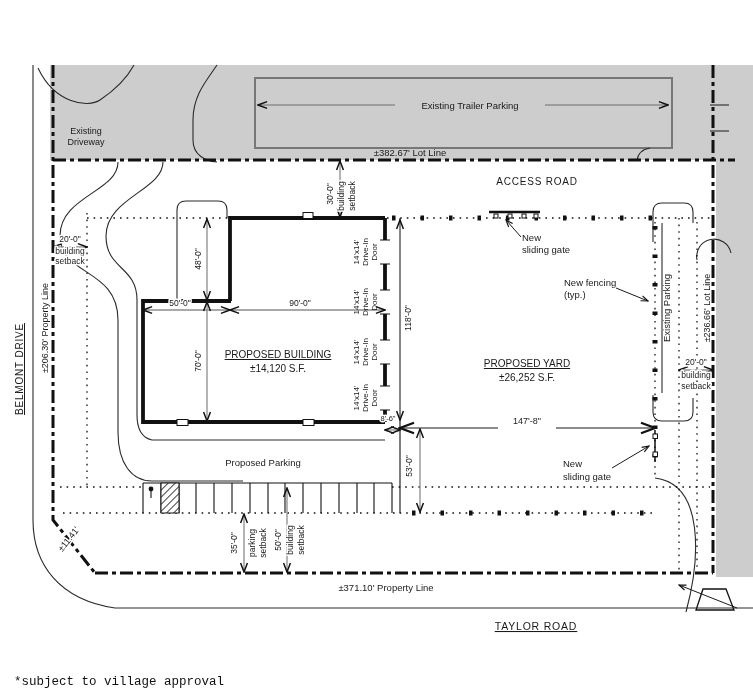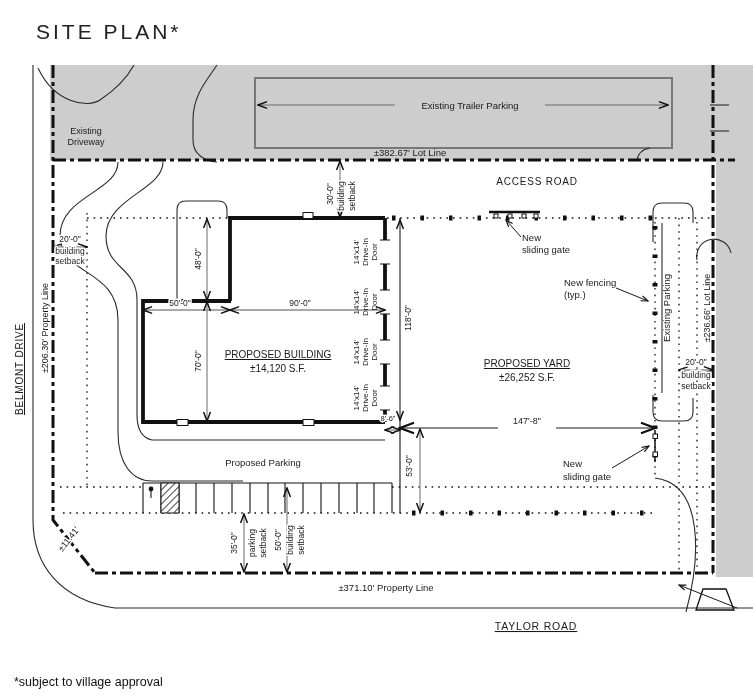--- a/index.html
+++ b/index.html
@@ -1,20 +1,20 @@
 <!DOCTYPE html>
 <html><head>
 <meta charset="utf-8">
 <style>
   html,body{margin:0;padding:0;background:#fff;}
   #page{position:relative;width:753px;height:696px;background:#fff;overflow:hidden;
         font-family:"Liberation Sans",sans-serif;}
   #plan-title{position:absolute;left:36px;top:20px;font-size:21px;letter-spacing:3px;
         font-weight:500;color:#222;}
-  #plan-footnote{position:absolute;left:14px;top:675px;font-size:12.5px;color:#111;}
+  #plan-footnote{position:absolute;left:14px;top:675px;font-size:12.5px;color:#111;font-family:Liberation Mono, monospace;}
   svg{position:absolute;left:0;top:0;}
   text{font-family:"Liberation Sans",sans-serif;fill:#1a1a1a;}
   .m{text-anchor:middle;}
   .u{text-decoration:underline;}
   .halo{paint-order:stroke;stroke:#fff;stroke-width:3px;stroke-linejoin:round;}
   .s75{font-size:7.5px;} .s8{font-size:8px;} .s85{font-size:8.5px;} .s9{font-size:9px;}
   .s95{font-size:9.5px;} .s10{font-size:10px;} .s105{font-size:10.5px;}
   .ls{letter-spacing:0.8px;}
   .thin{stroke:#2a2a2a;stroke-width:1.1;fill:none;}
   .dash{stroke:#111;stroke-width:3;fill:none;stroke-dasharray:13 4 4 4;}
@@ -25,21 +25,20 @@
   .dim{stroke:#8c8c8c;stroke-width:1.3;fill:none;}
   .dim2{stroke:#8c8c8c;stroke-width:2;fill:none;}
   .ldr{stroke:#1a1a1a;stroke-width:1;fill:none;}
   .pav{fill:#cdcdcd;}
   .sq{fill:#fff;stroke:#111;stroke-width:1;}
 </style>
 </head>
 <body>
 
 <div id="page">
-  <div id="plan-title">SITE PLAN*</div>
   <div id="plan-footnote">*subject to village approval</div>
 
   <svg width="753" height="696" viewBox="0 0 753 696">
     <defs>
       <marker id="ah" viewBox="0 0 10 8" markerWidth="9" markerHeight="7" refX="9" refY="4" orient="auto-start-reverse">
         <path d="M1,1 L9,4 L1,7" fill="none" stroke="#111" stroke-width="1.3"></path>
       </marker>
       <pattern id="hatch" width="5" height="5" patternUnits="userSpaceOnUse" patternTransform="rotate(45)">
         <rect width="5" height="5" fill="#fff"></rect>
         <line x1="0" y1="0" x2="0" y2="5" stroke="#111" stroke-width="1.6"></line>

